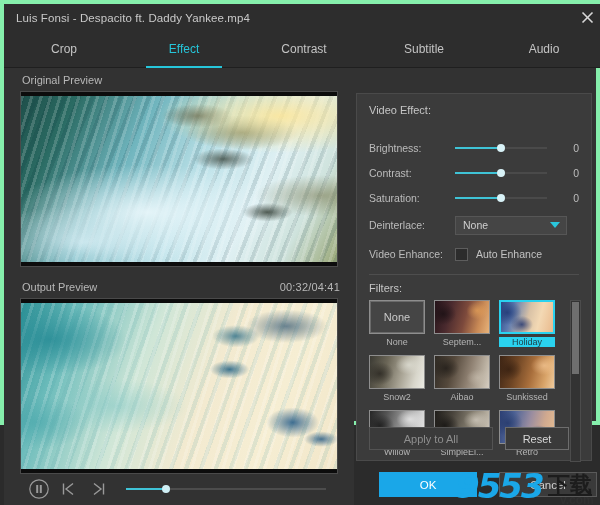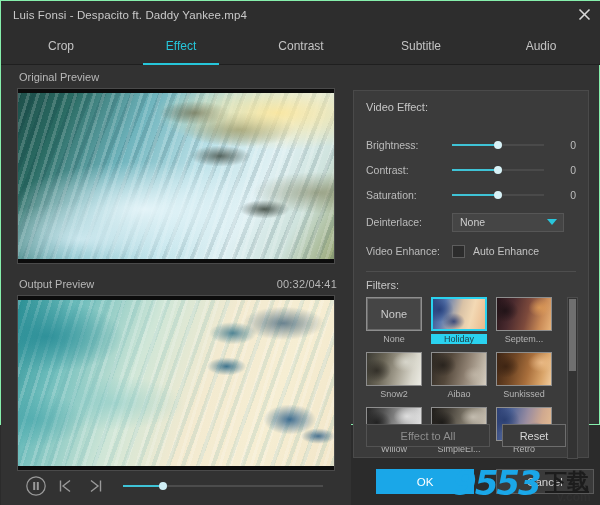--- a/index.html
+++ b/index.html
@@ -6,21 +6,21 @@
   html, body {
     width: 600px; height: 505px;
     background: #2b2b2b;
     font-family: "Liberation Sans", sans-serif;
     overflow: hidden;
   }
   #app {
     position: relative;
     width: 600px; height: 425px;
     background: #323232;
-    border: 1px solid #86efac;
+    border: 4px solid #86efac;
   }
 
   
   #titlebar {
     position: absolute; left: 0; top: 0;
     width: 600px; height: 27px;
     background: #2d2d2d;
     display: flex; align-items: center;
   }
   #title-text {
@@ -565,32 +565,32 @@
     <div id="filters-area">
       <div id="filter-grid">
 
         <div class="fcell">
           <div class="fthumb">
             <div class="fnone">None</div>
           </div>
           <div class="flabel">None</div>
         </div>
 
+        <div class="fcell">
+          <div class="fthumb">
+              <div class="tx tx-septem"></div>
+            </div>
+          <div class="flabel">Septem...</div>
+        </div>
+
         <div class="fcell selected">
           <div class="fthumb">
               <div class="tx tx-holiday"></div>
             </div>
           <div class="flabel">Holiday</div>
-        </div>
-
-        <div class="fcell">
-          <div class="fthumb">
-              <div class="tx tx-septem"></div>
-            </div>
-          <div class="flabel">Septem...</div>
         </div>
 
         <div class="fcell">
           <div class="fthumb">
               <div class="tx tx-snow2"></div>
             </div>
           <div class="flabel">Snow2</div>
         </div>
 
         <div class="fcell">
@@ -629,21 +629,21 @@
         </div>
 
       </div>
 
       <div id="filters-scrollbar">
         <div id="filters-thumb"></div>
       </div>
     </div>
 
     <div id="panel-actions">
-      <div id="apply-all-btn">Effect to All</div>
+      <div id="apply-all-btn">Apply to All</div>
       <div id="reset-btn">Reset</div>
     </div>
   </div>
 
   <div id="ok-btn">OK</div>
   <div id="cancel-btn">Cancel</div>
 
   <div id="watermark">
     <div id="wm-num">9553</div>
     <div id="wm-cn">下载</div>

